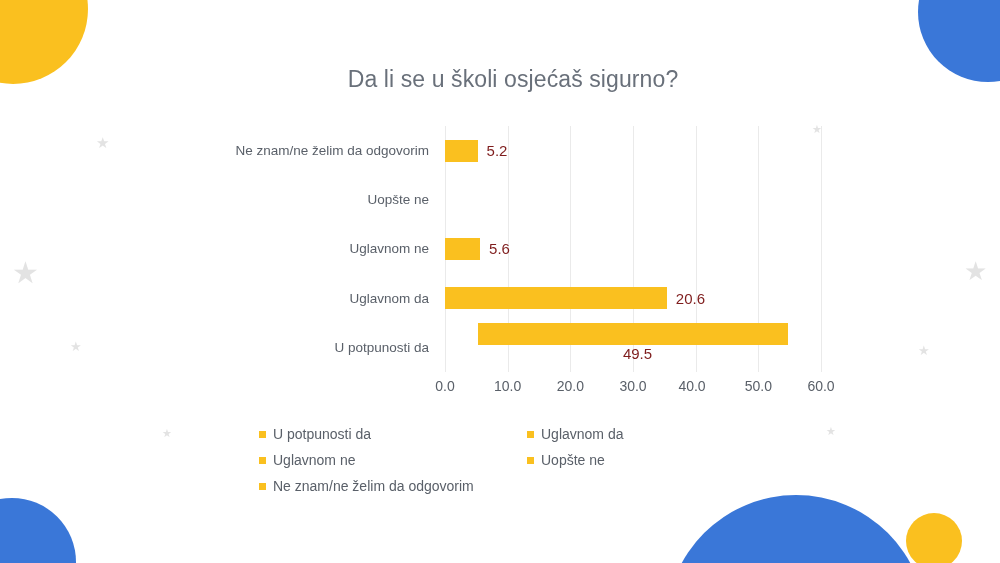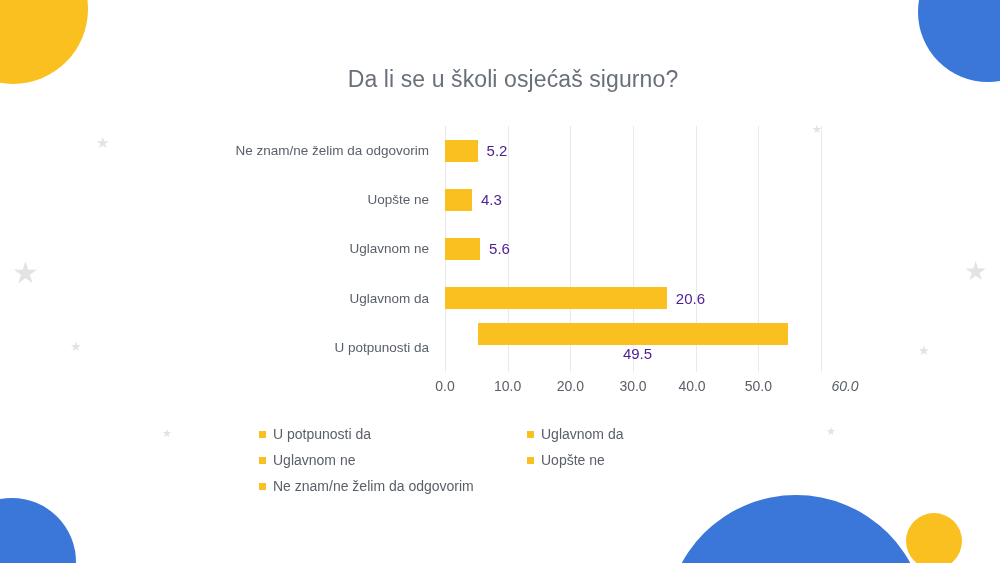--- a/index.html
+++ b/index.html
@@ -91,21 +91,21 @@
     display: flex;
     align-items: center;
   }
   .bar {
     height: 22px;
     background: #FAC01F;
     flex: 0 0 auto;
   }
   .bar-value {
     font-size: 15px;
-    color: #4c1d95;
+    color: #7f1d1d;
     margin-left: 9px;
     white-space: nowrap;
   }
 
   .cat-labels {
     position: absolute;
     left: 0;
     top: 126px;
     width: 424px;
     height: 246px;
@@ -203,24 +203,20 @@
       <div class="gridline" style="left: 62.6667px;"></div>
       <div class="gridline" style="left: 125.333px;"></div>
       <div class="gridline" style="left: 188px;"></div>
       <div class="gridline" style="left: 250.667px;"></div>
       <div class="gridline" style="left: 313.333px;"></div>
       <div class="gridline" style="left: 376px;"></div>
       <div class="bar-row" style="top: 0px;">
         <div class="bar" style="width: 32.5867px; background: rgb(250, 192, 31);"></div>
         <span class="bar-value">5.2</span>
       </div>
-      <div class="bar-row" style="top: 49.2px;">
-        <div class="bar" style="width: 26.9467px; background: rgb(250, 192, 31);"></div>
-        <span class="bar-value">4.3</span>
-      </div>
       <div class="bar-row" style="top: 98.4px;">
         <div class="bar" style="width: 35.0933px; background: rgb(250, 192, 31);"></div>
         <span class="bar-value">5.6</span>
       </div>
       <div class="bar-row" style="top: 147.6px;">
         <div class="bar" style="width: 221.84px; background: rgb(250, 192, 31);"></div>
         <span class="bar-value">20.6</span>
       </div>
       <div class="bar-row" style="top: 196.8px; flex-direction: column;">
         <div class="bar" style="width: 310.2px; background: rgb(250, 192, 31);"></div>
@@ -228,21 +224,21 @@
       </div>
     </div>
 
   <div class="x-axis" id="x-axis">
       <div class="x-tick" style="left: 0px;">0.0</div>
       <div class="x-tick" style="left: 62.6667px;">10.0</div>
       <div class="x-tick" style="left: 125.333px;">20.0</div>
       <div class="x-tick" style="left: 188px;">30.0</div>
       <div class="x-tick" style="left: 247px;">40.0</div>
       <div class="x-tick" style="left: 313.333px;">50.0</div>
-      <div class="x-tick" style="left: 400px; font-style: italic;">60.0</div>
+      <div class="x-tick" style="left: 376px;">60.0</div>
     </div>
 
   <div class="legend" id="legend">
       <div class="legend-row">
         <div class="legend-item col1">
           <span class="legend-marker" style="background: rgb(250, 192, 31);"></span>
           <span>U potpunosti da</span>
         </div>
         <div class="legend-item">
           <span class="legend-marker" style="background: rgb(250, 192, 31);"></span>

